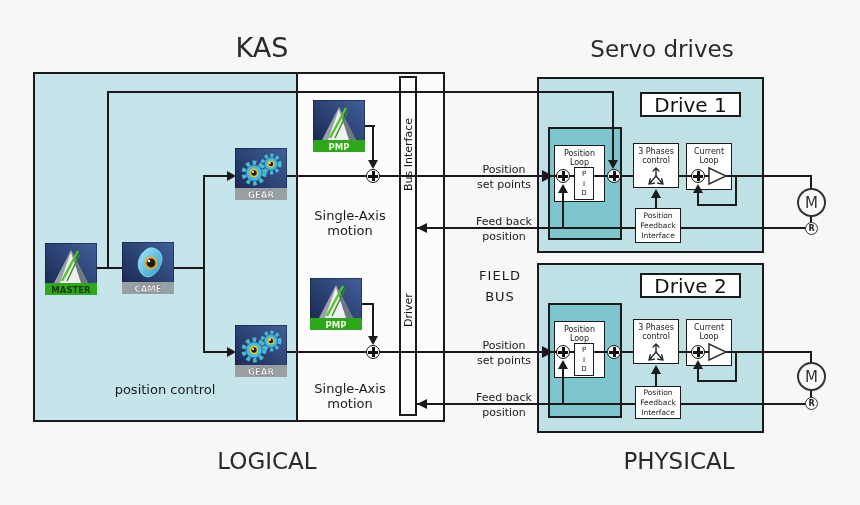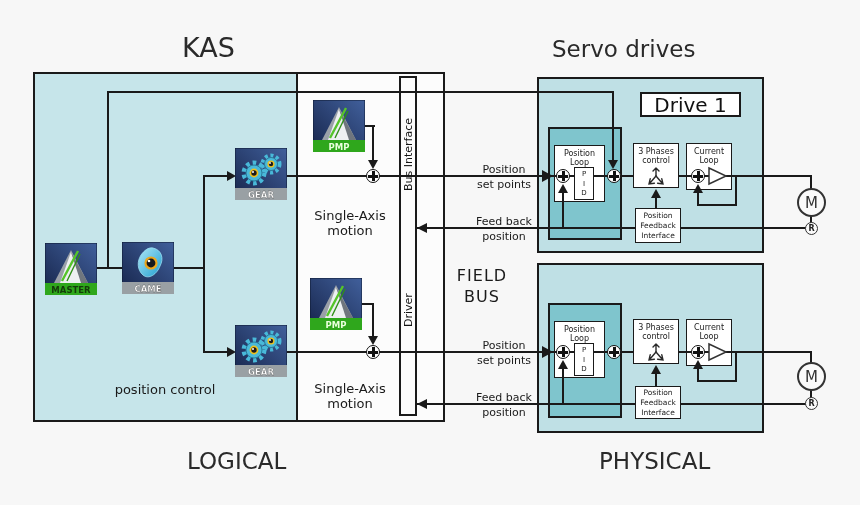--- a/index.html
+++ b/index.html
@@ -17,21 +17,21 @@
   .arr.r.big{border-top:6px solid transparent;border-bottom:6px solid transparent;border-left:11px solid var(--line,#1a1a1a);}
   .arr.l{border-top:5px solid transparent;border-bottom:5px solid transparent;border-right:10px solid var(--line,#1a1a1a);}
   .arr.d{border-left:5px solid transparent;border-right:5px solid transparent;border-top:9px solid var(--line,#1a1a1a);}
   .arr.u{border-left:5px solid transparent;border-right:5px solid transparent;border-bottom:9px solid var(--line,#1a1a1a);}
   .sum{position:absolute;width:14px;height:14px;box-sizing:border-box;background:#fff;
        border:1.6px solid #111;border-radius:50%;}
   .sum::before{content:"";position:absolute;left:50%;top:1px;bottom:1px;width:3px;margin-left:-1.5px;background:#111;}
   .sum::after{content:"";position:absolute;top:50%;left:1px;right:1px;height:3px;margin-top:-1.5px;background:#111;}
   .flabel{position:absolute;text-align:center;font-size:11px;line-height:11px;white-space:nowrap;color:#1a1a1a;}
   .flabel .gap{height:4px;}
-  .title{position:absolute;text-align:left;color:#2a2a2a;}
+  .title{position:absolute;text-align:center;color:#2a2a2a;}
   .caption{position:absolute;text-align:center;font-size:13px;line-height:15px;color:#1a1a1a;}
   .vlabel{position:absolute;display:flex;align-items:center;justify-content:center;
           writing-mode:vertical-rl;transform:rotate(180deg);font-size:11px;color:#111;}
   .drvlabel{position:absolute;box-sizing:border-box;background:#fff;border:2px solid #1a1a1a;
             display:flex;align-items:center;justify-content:center;font-size:20px;color:#111;}
   .mcirc{position:absolute;box-sizing:border-box;background:#fafafa;border:2px solid #333;border-radius:50%;
          display:flex;align-items:center;justify-content:center;font-size:15px;color:#333;}
   .rcirc{position:absolute;box-sizing:border-box;background:#fafafa;border:1.5px solid #333;border-radius:50%;
          display:flex;align-items:center;justify-content:center;font-size:8px;font-weight:bold;color:#222;}
   .icon{position:absolute;width:52px;height:52px;}
@@ -95,20 +95,23 @@
     <span>Loop</span>
   </div>
   <div class="cbox" style="left:686px;top:319px;width:46px;height:47px;">
     <span>Current</span>
     <span>Loop</span>
   </div>
 
   <div class="drvlabel" style="left:640px;top:92px;width:101px;height:25px;">
     <span>Drive 1</span>
   </div>
+  <div class="drvlabel" style="left:640px;top:273px;width:101px;height:25px;">
+    <span>Drive 2</span>
+  </div>
 
   <div class="hline" style="left:97px;top:267px;width:25px;"></div>
   <div class="vline" style="left:107px;top:91px;height:177px;"></div>
   <div class="hline" style="left:107px;top:91px;width:507px;"></div>
   <div class="vline" style="left:612px;top:91px;height:70px;"></div>
   <div class="arr d" style="left:608px;top:160px;"></div>
 
   <div class="hline" style="left:174px;top:267px;width:31px;"></div>
   <div class="vline" style="left:203px;top:175px;height:178px;"></div>
   <div class="hline" style="left:203px;top:175px;width:24px;"></div>
@@ -298,21 +301,21 @@
     <div>motion</div>
   </div>
   <div class="caption" style="left:290px;top:381px;width:120px;">
     <div>Single-Axis</div>
     <div>motion</div>
   </div>
 
   <div class="vlabel" style="left:399px;top:95px;width:18px;height:120px;">Bus Interface</div>
   <div class="vlabel" style="left:399px;top:258px;width:18px;height:105px;">Driver</div>
 
-  <div class="caption" style="left:442px;top:265px;width:80px;font-size:16px;line-height:21px;letter-spacing:1px;">
+  <div class="caption" style="left:460px;top:265px;width:80px;font-size:13px;line-height:21px;letter-spacing:1px;">
     <div>FIELD</div>
     <div>BUS</div>
   </div>
 
   <div class="flabel" style="left:460px;top:164px;width:88px;">
     <div>Position</div>
     <div class="gap"></div>
     <div>set points</div>
   </div>
   <div class="flabel" style="left:460px;top:216px;width:88px;">

